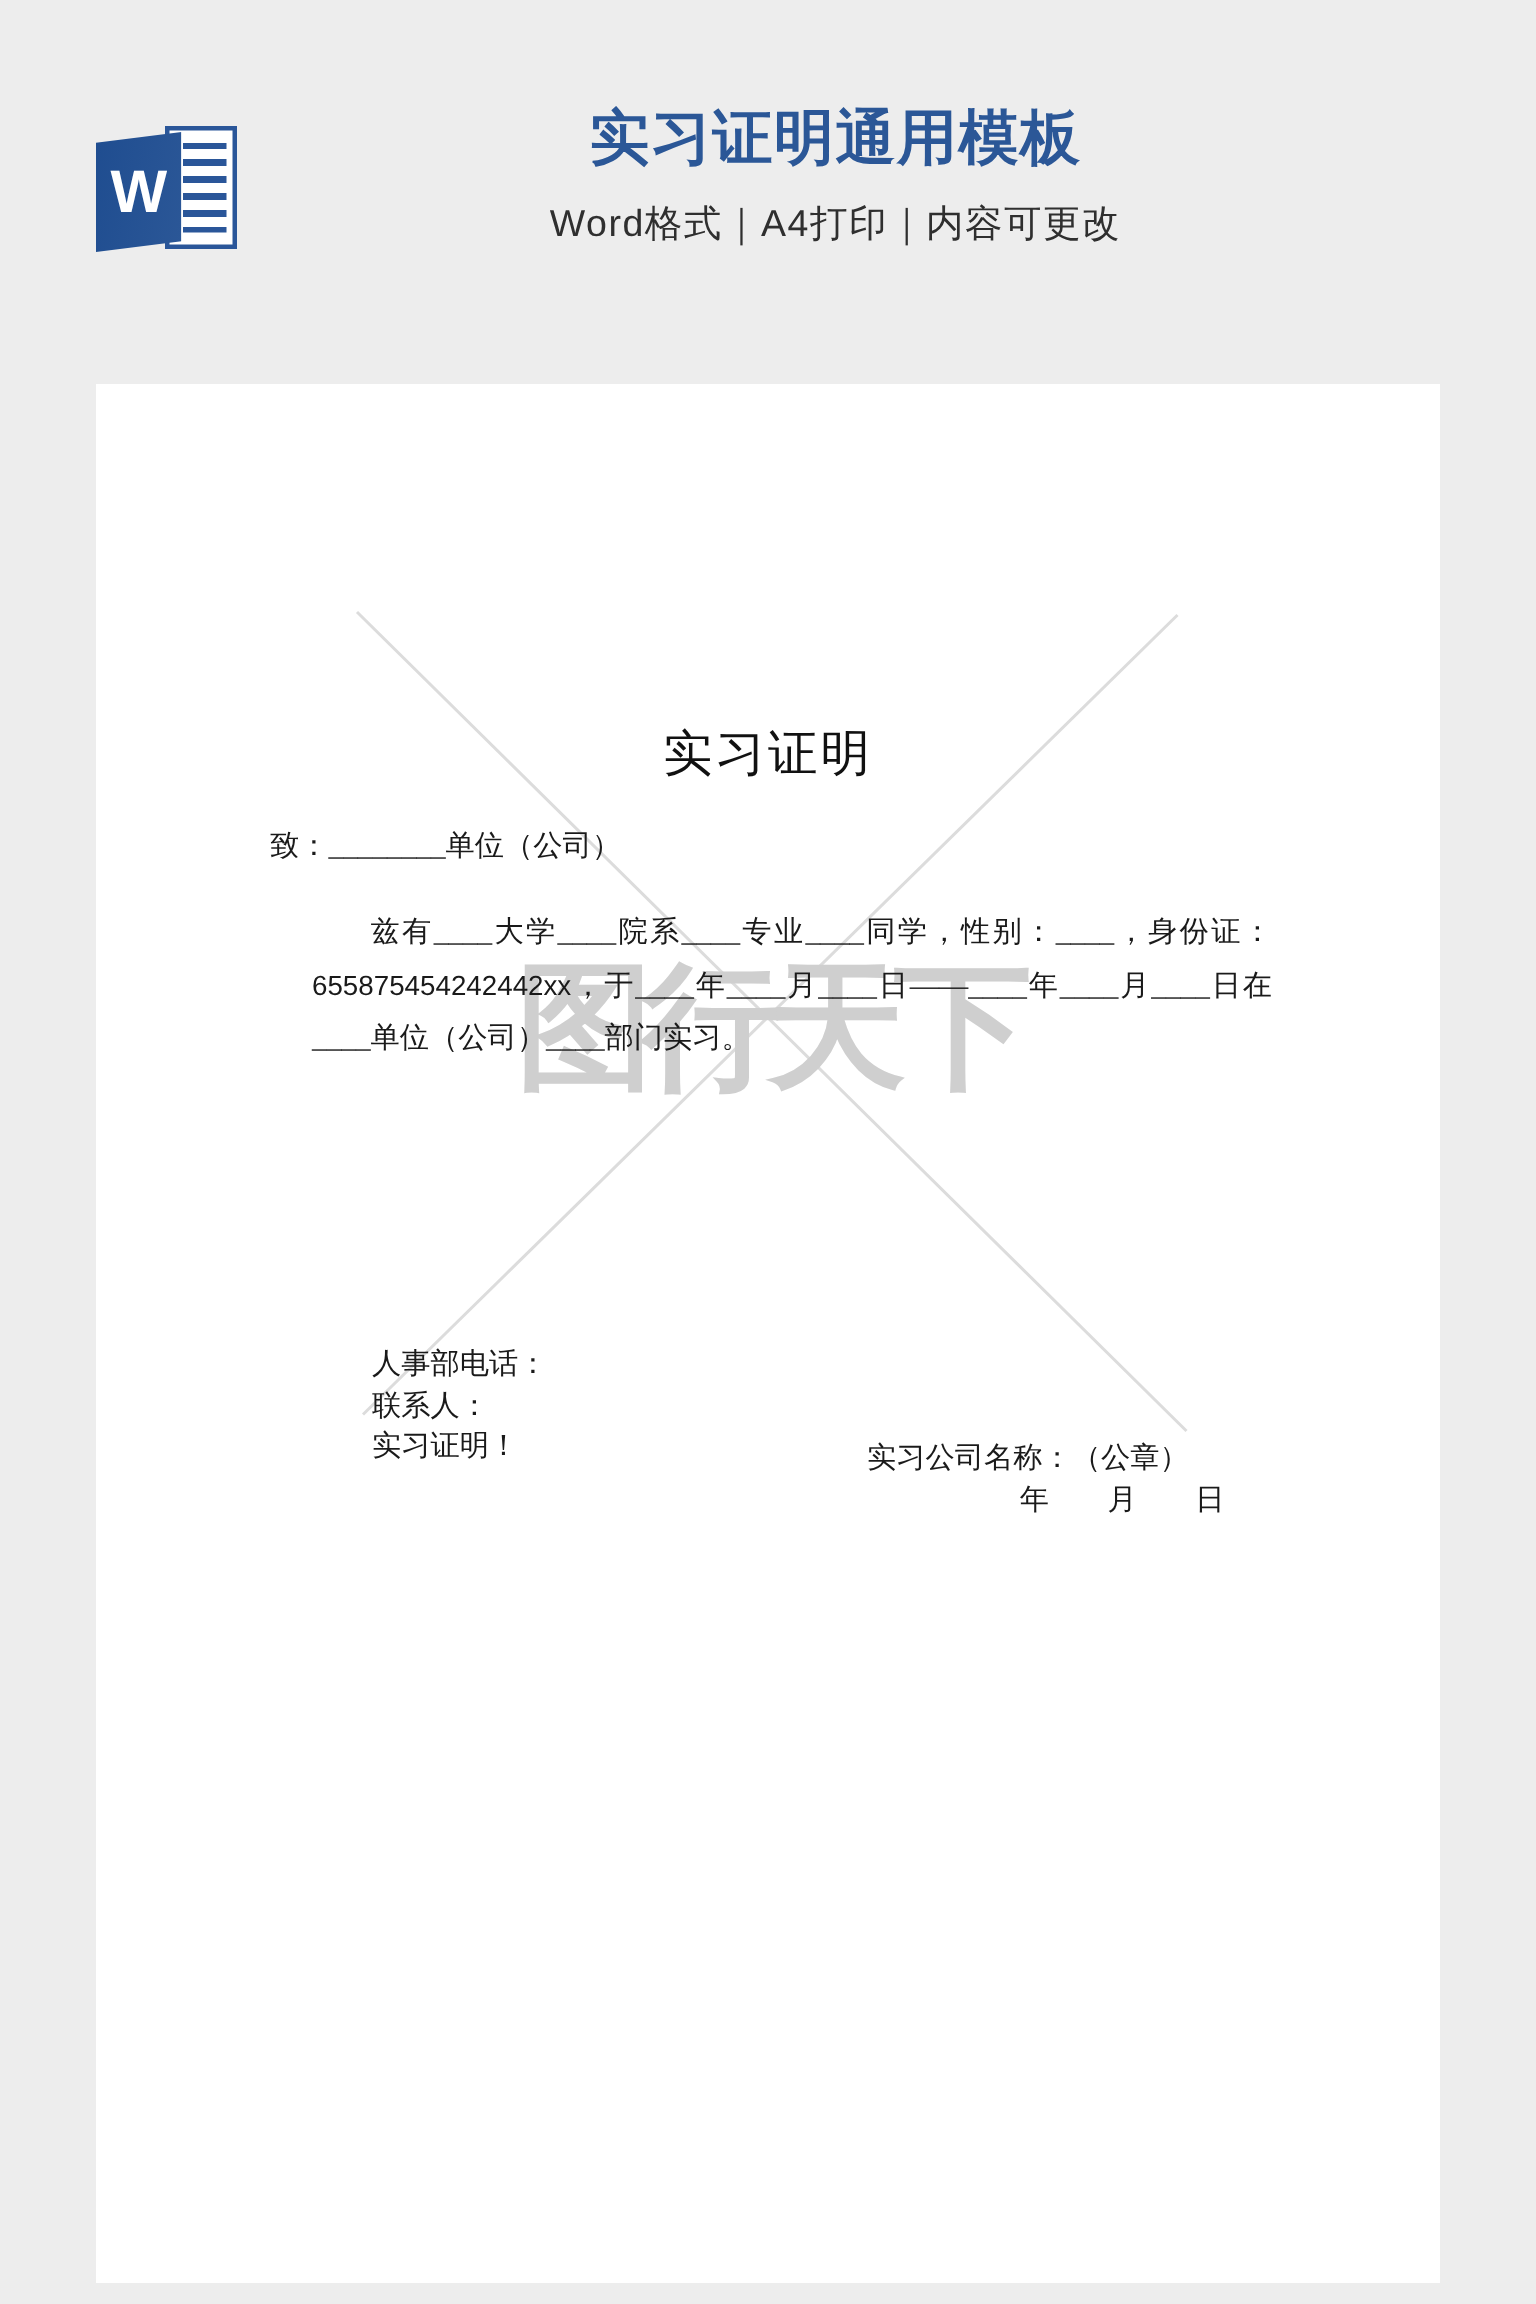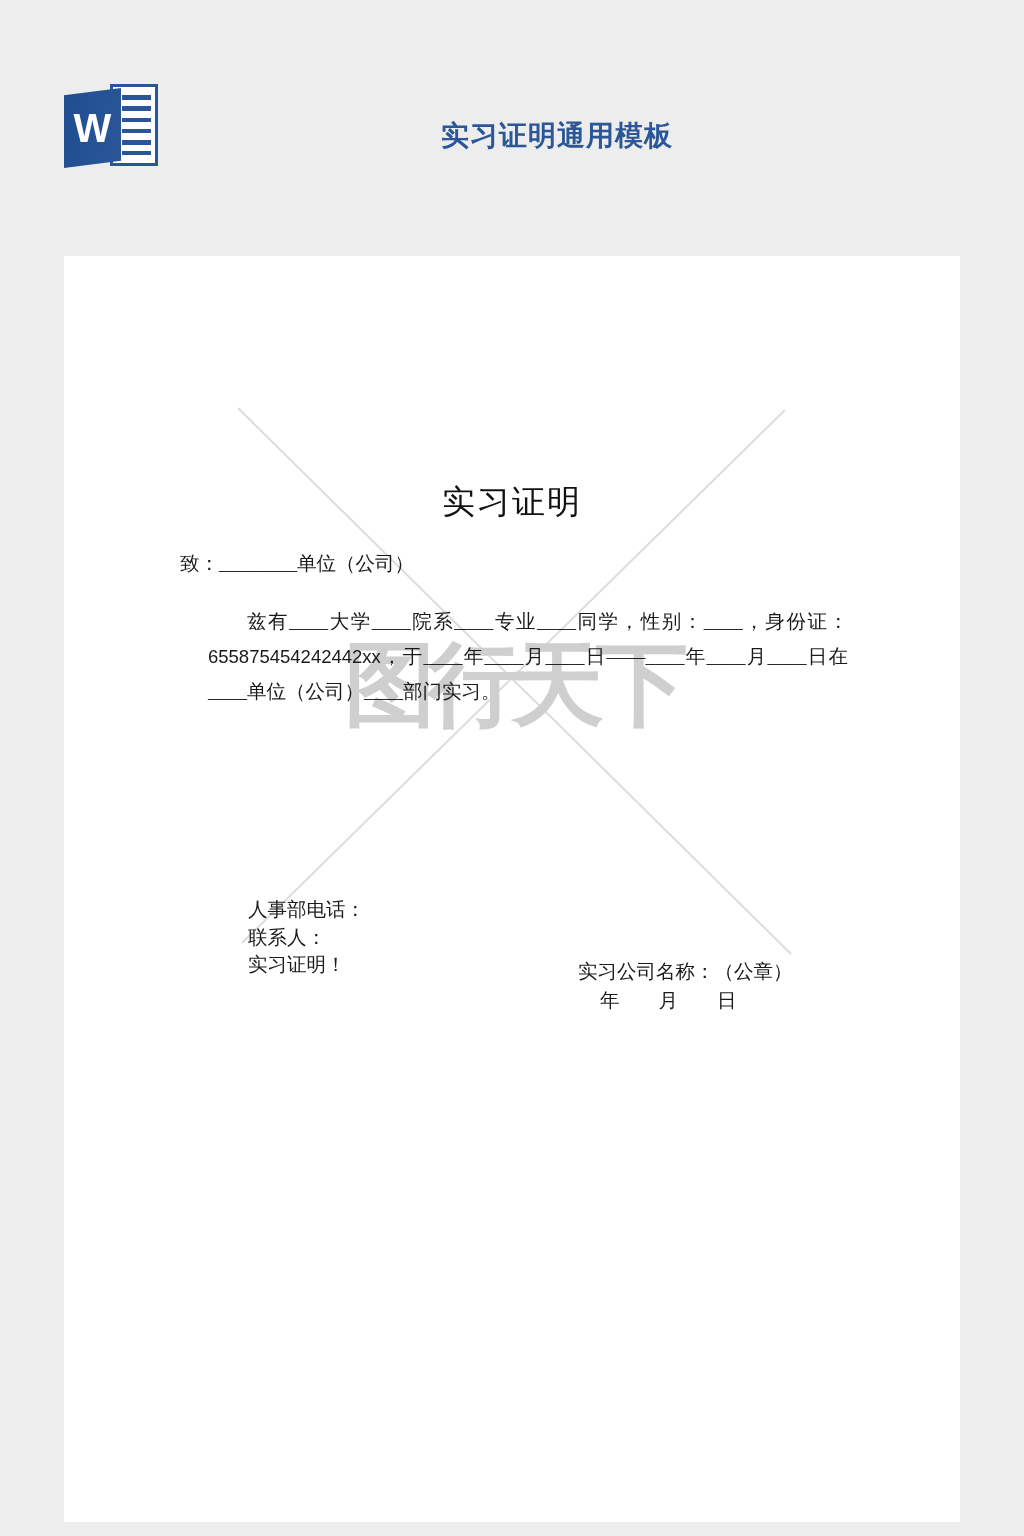--- a/index.html
+++ b/index.html
@@ -15,23 +15,23 @@
     color: #1a1a1a;
   }
 
   
   .header-titles {
     position: absolute;
     left: 90px; right: 0; top: 0;
     text-align: center;
   }
   .header-title {
-    margin-top: 117px;
+    margin-top: 64px;
     font-family: "Liberation Sans", sans-serif;
-    font-size: 28px;
+    font-size: 40px;
     font-weight: bold;
     letter-spacing: 1px;
     color: #2b5797;
   }
   .header-subtitle {
     margin-top: 13px;
     font-family: "Liberation Sans", sans-serif;
     font-size: 25px;
     color: #2f2f2f;
     letter-spacing: 1px;
@@ -110,38 +110,39 @@
     line-height: 27.5px;
     padding-left: 52px;
   }
   .sign {
     position: absolute; top: 703px; left: 132px;
     width: 700px;
     font-size: 19.5px;
     line-height: 28px;
   }
   .sign1 { margin-left: 382px; font-family: Liberation Mono, monospace; }
-  .sign2 { margin-left: 404px; }
+  .sign2 { margin-left: 404px; text-align: center; }
 </style>
 </head>
 <body>
 
 <div class="screen">
 
   <div class="word-icon">
     <div class="icon-doc">
       <div class="icon-lines"></div>
     </div>
     <div class="icon-panel">
       <span>W</span>
     </div>
   </div>
 
   <div class="header-titles">
     <div class="header-title">实习证明通用模板</div>
+    <div class="header-subtitle">Word格式｜A4打印｜内容可更改</div>
   </div>
 
   <div class="page">
 
     <svg class="wm" width="896" height="1266" viewBox="0 0 896 1266">
       <line x1="174" y1="152" x2="727" y2="698" stroke="#dcdcdc" stroke-width="2"></line>
       <line x1="721" y1="154" x2="178" y2="687" stroke="#dcdcdc" stroke-width="2"></line>
       <text x="448" y="460" text-anchor="middle" font-size="92" fill="#cfcfcf" letter-spacing="-8">图行天下</text>
     </svg>
 

